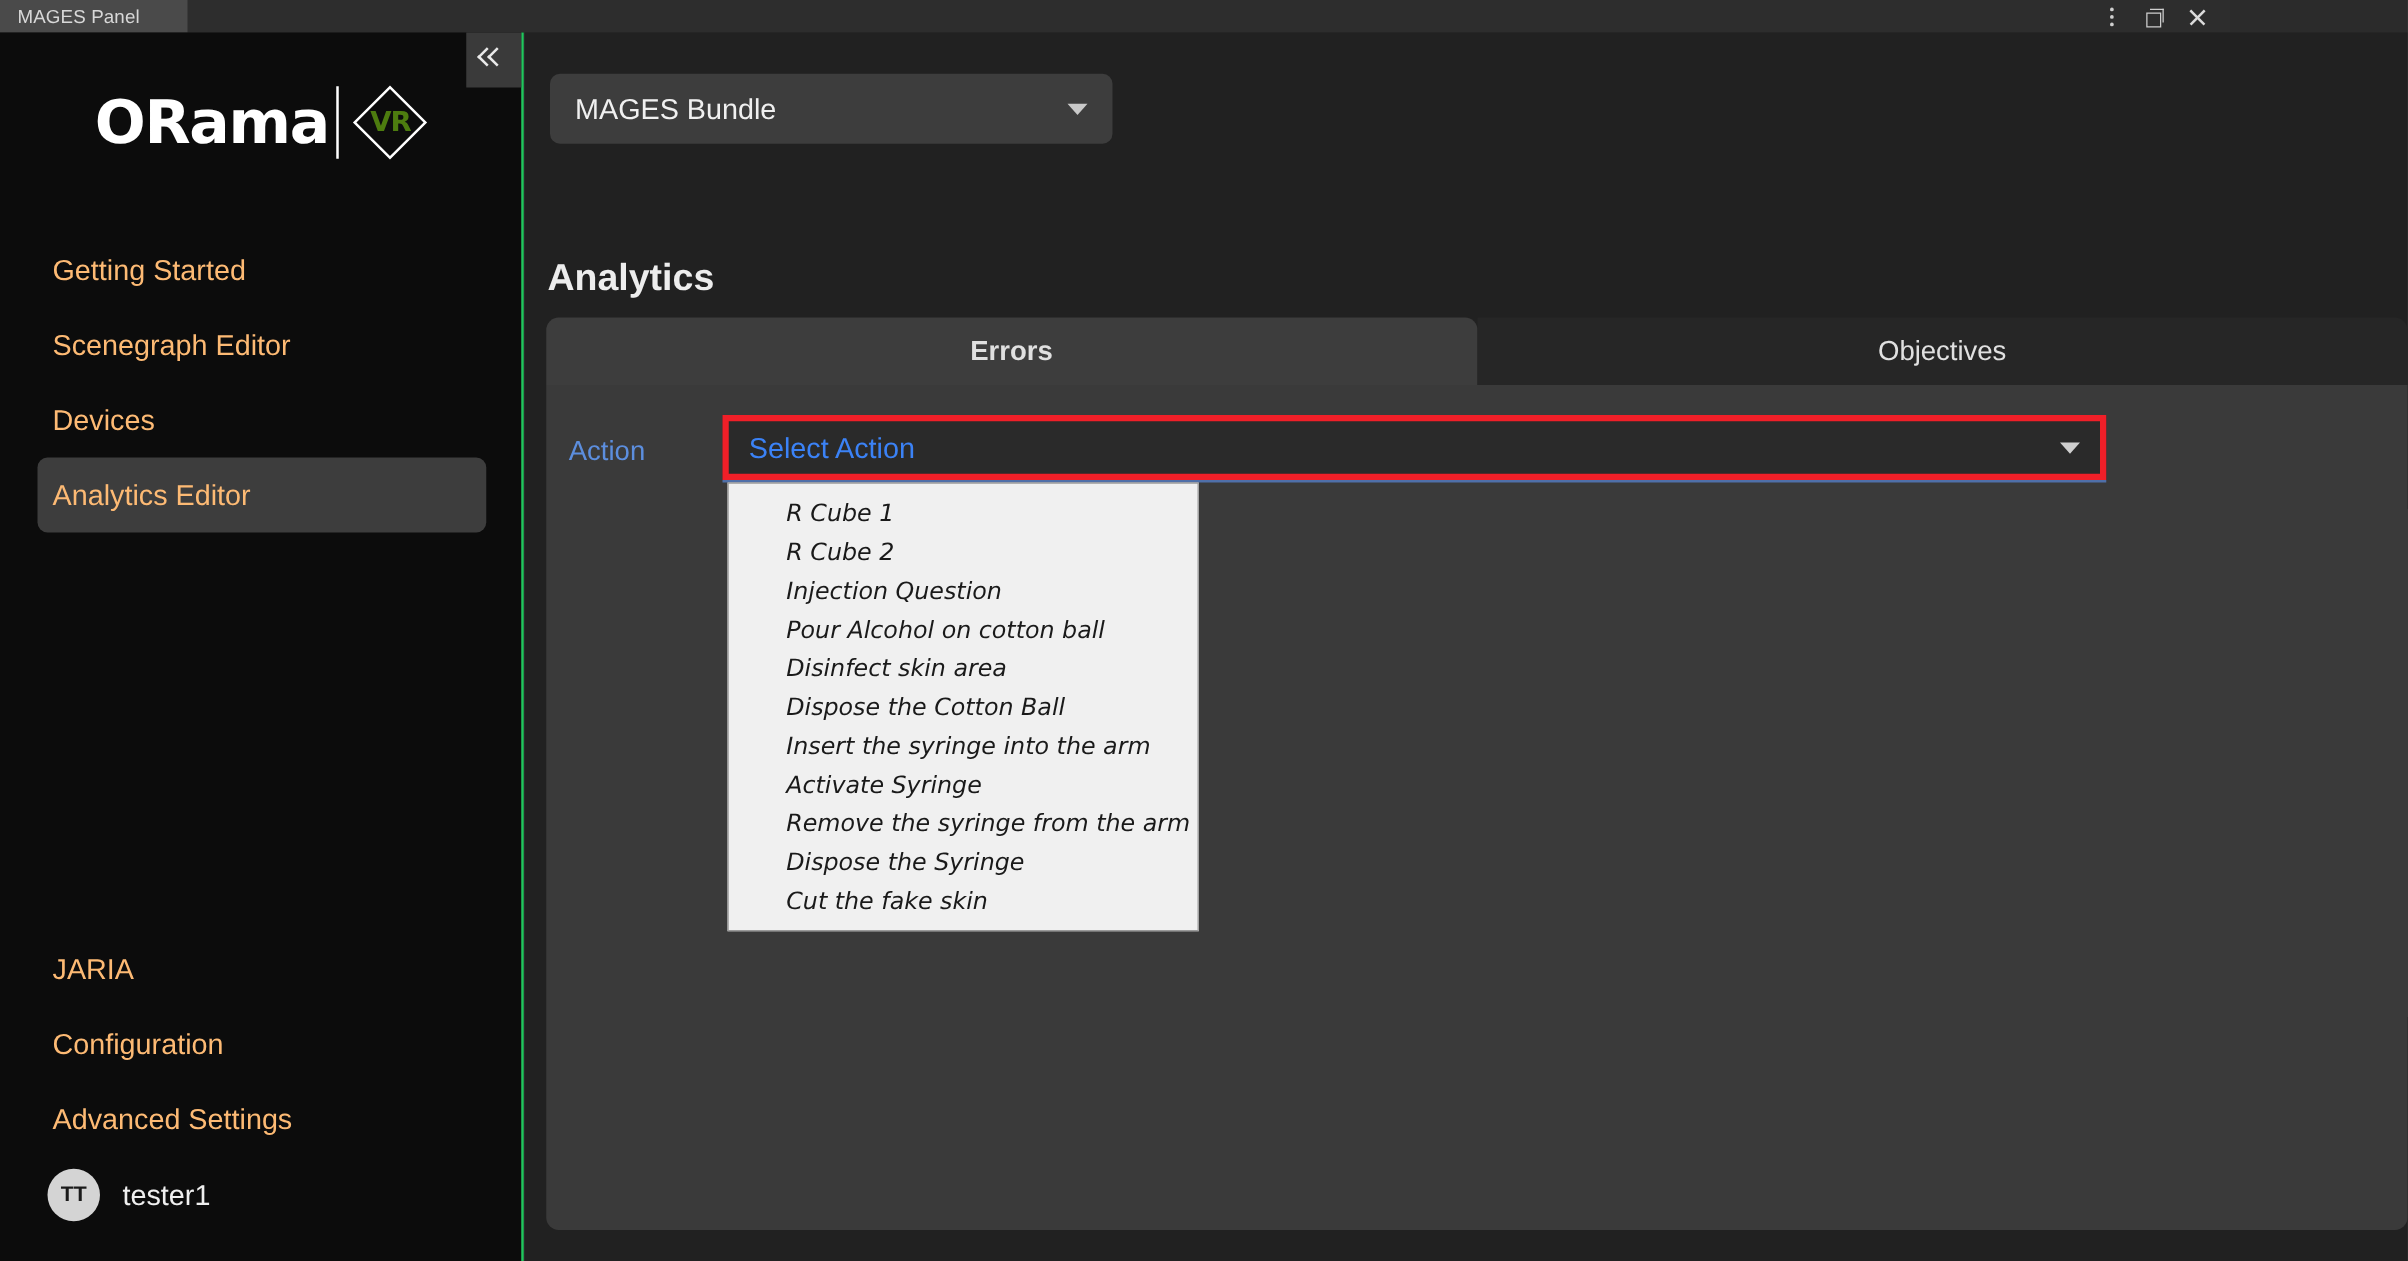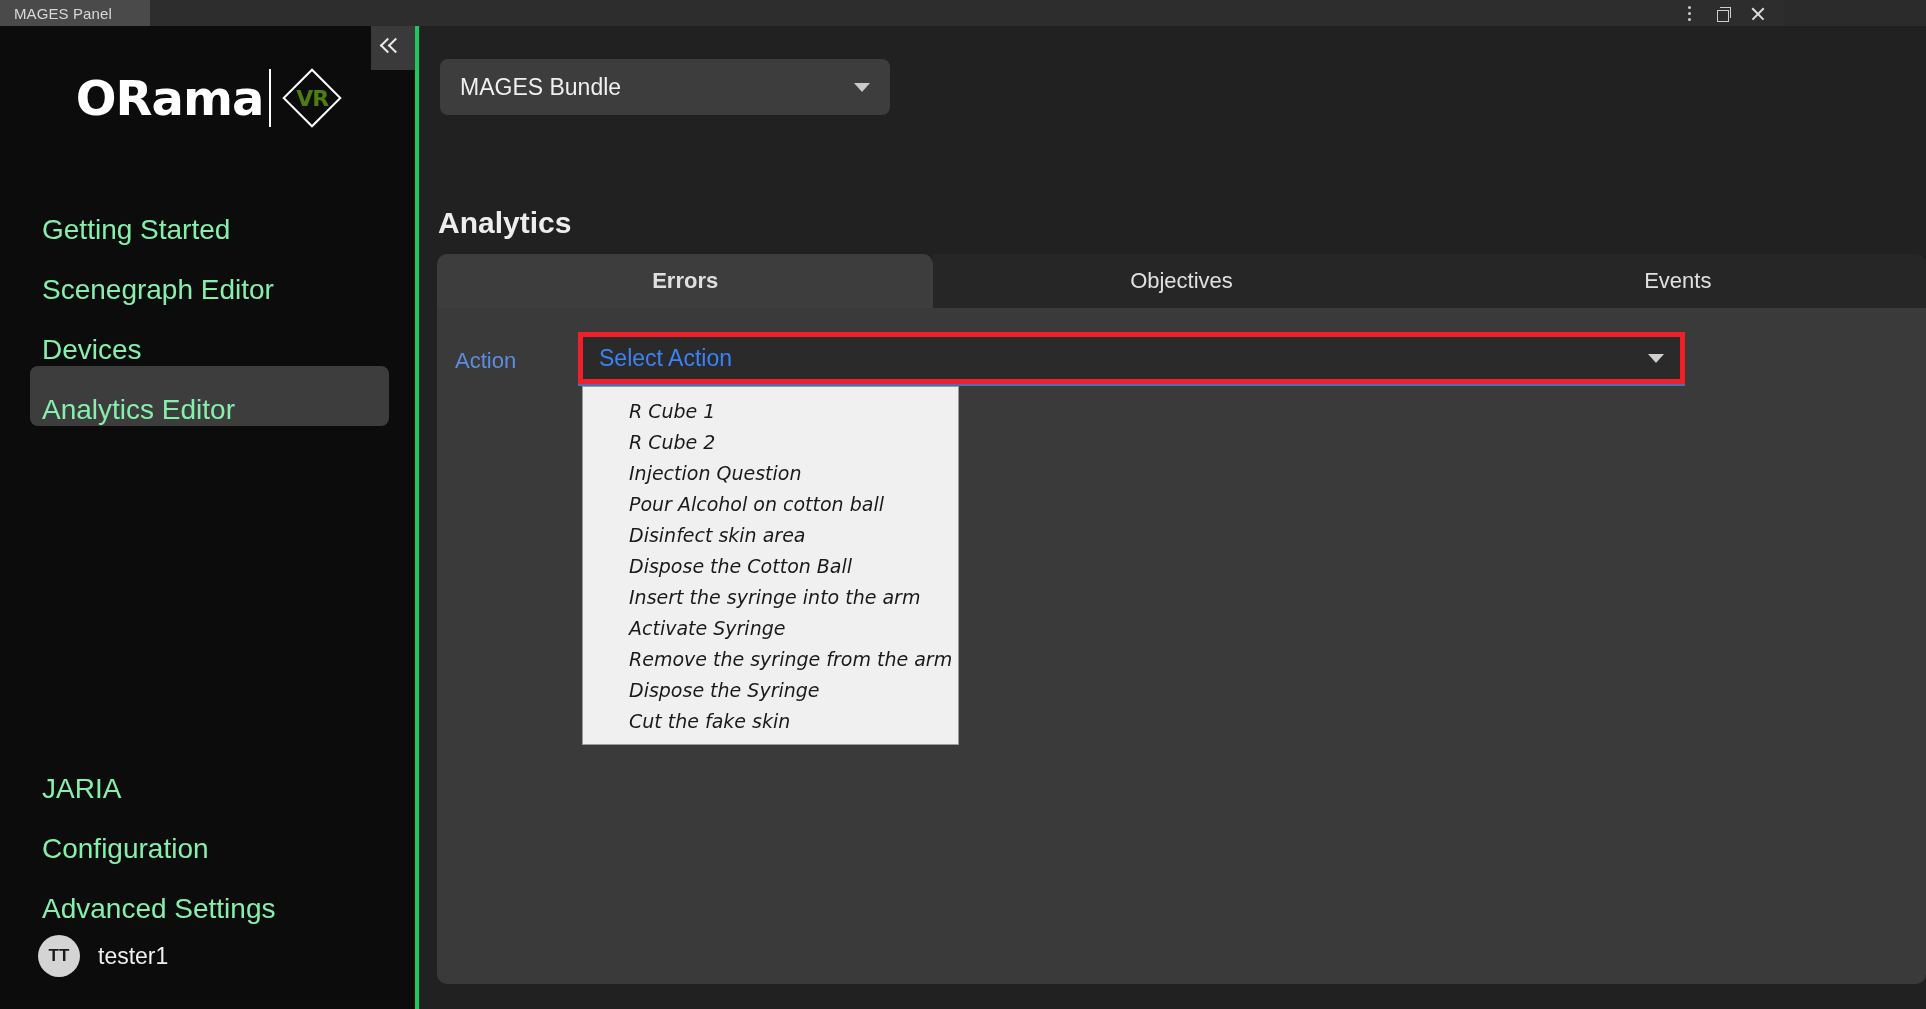--- a/index.html
+++ b/index.html
@@ -42,21 +42,21 @@
   .close-ic:before,.close-ic:after{
     content:""; position:absolute; left:0; top:7px; width:16px; height:1.7px;
     background:#dcdcdc;
   }
   .close-ic:before{ transform:rotate(45deg); }
   .close-ic:after{ transform:rotate(-45deg); }
 
   
   .sidebar{
     position:absolute; left:0; top:26px; width:419px; height:983px;
-    background:#0c0c0c; border-right:4px solid #22c55e;
+    background:#0c0c0c; border-right:2px solid #22c55e;
   }
   .collapse-btn{
     position:absolute; right:0px; top:0px; width:44px; height:44px;
     background:#3a3a3a; display:flex; align-items:center; justify-content:center;
   }
   .chev{ position:relative; width:22px; height:18px; }
   .chev span{
     position:absolute; top:1px; width:11px; height:11px;
     border-left:2.4px solid #e9e9e9; border-bottom:2.4px solid #e9e9e9;
     transform:rotate(45deg);
@@ -83,22 +83,22 @@
   .logo-diamond .vr{
     position:absolute; left:0; top:0; width:62px; height:62px;
     display:flex; align-items:center; justify-content:center;
     font-size:22px; font-weight:700; color:#4d7c0f; letter-spacing:-1px;
     font-family:"DejaVu Sans", sans-serif;
   }
 
   .nav{ position:absolute; left:0; top:160px; width:419px; }
   .nav-item{
     height:60px; margin:0 30px; padding:0 12px;
-    display:flex; align-items:flex-end; border-radius:8px;
-    font-size:28px; color:#86efac;
+    display:flex; align-items:center; border-radius:8px;
+    font-size:23px; color:#fdba74;
   }
   .nav-item.active{ background:#3d3d3d; }
 
   .nav-bottom{ position:absolute; left:0; bottom:22px; width:419px; }
   .user-row{
     height:62px; margin:0 30px; padding:0 8px;
     display:flex; align-items:center; gap:18px;
   }
   .avatar{
     width:42px; height:42px; border-radius:50%; background:#d4d4d4;
@@ -266,23 +266,20 @@
   </div>
 
   <div class="page-title">Analytics</div>
 
   <div class="tabs">
     <div class="tab active">
       <span>Errors</span>
     </div>
     <div class="tab">
       <span>Objectives</span>
-    </div>
-    <div class="tab">
-      <span>Events</span>
     </div>
   </div>
 
   <div class="panel">
     <div class="field-row">
       <div class="field-label">Action</div>
 
       <div class="select-underline"></div>
 
       <div class="select-outline">

